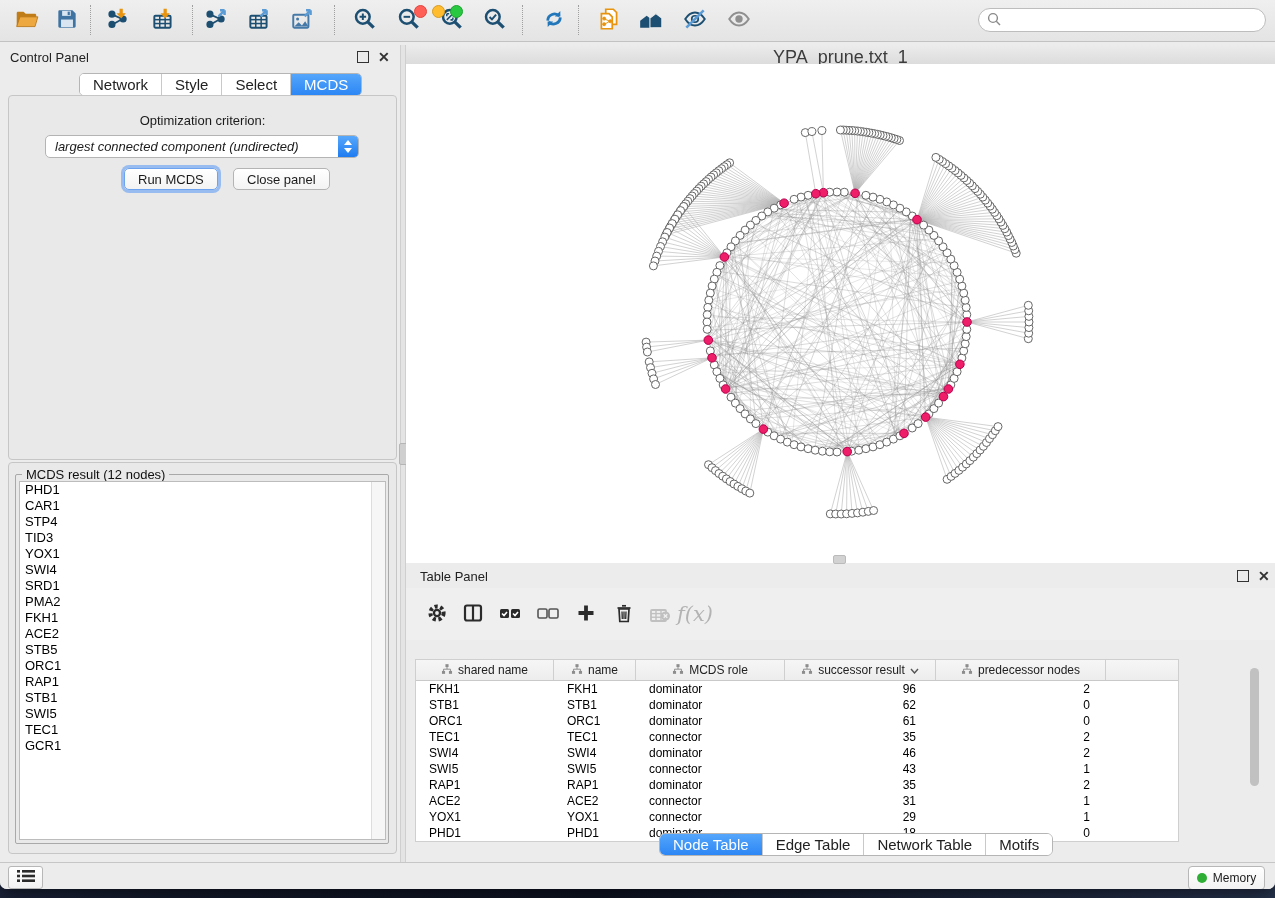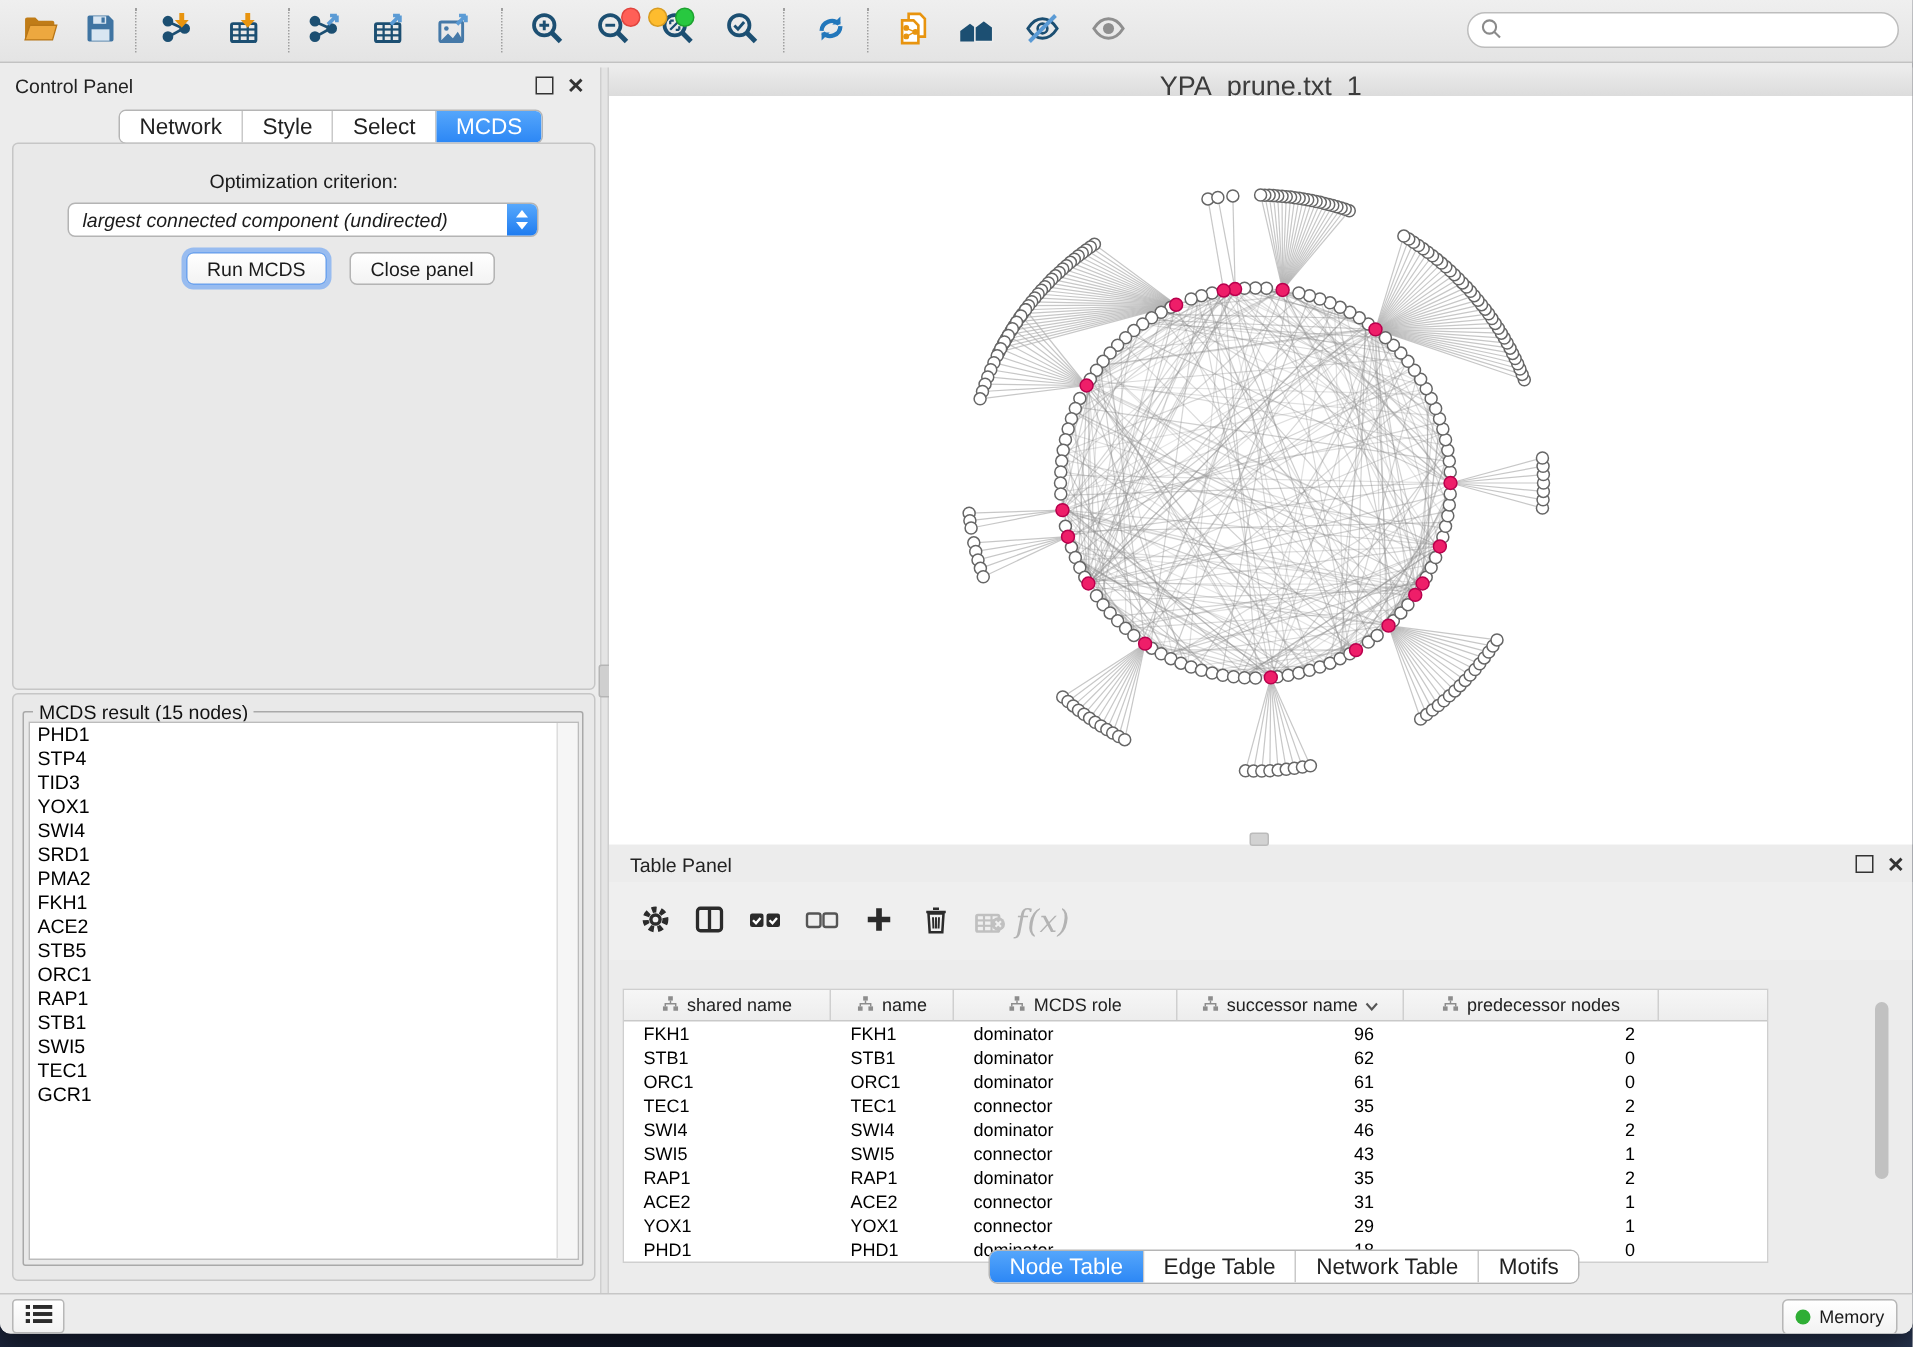--- a/index.html
+++ b/index.html
@@ -258,23 +258,24 @@
     <div class="mac-select" style="left:36px;top:39px;width:314px;font-style:italic;">
       <span class="val">largest connected component (undirected)</span>
       <span class="step"></span>
     </div>
     <div class="mac-btn focus-ring" style="left:87px;top:72px;">Run MCDS</div>
     <div class="mac-btn" style="left:196px;top:72px;">Close panel</div>
   </div>
 
   <div class="card" style="left:8px;top:462px;width:387px;height:390px;">
     <div class="fieldset" style="left:6px;top:11px;width:372px;height:368px;">
-      <span class="legend">MCDS result (15 nodes)</span>
+      <span class="legend">MCDS result (12 nodes)</span>
       <div class="mcds-list" style="left:3px;top:6px;width:365px;height:357px;" id="mcds-list">
           <div class="row">PHD1</div>
+          <div class="row">CAR1</div>
           <div class="row">STP4</div>
           <div class="row">TID3</div>
           <div class="row">YOX1</div>
           <div class="row">SWI4</div>
           <div class="row">SRD1</div>
           <div class="row">PMA2</div>
           <div class="row">FKH1</div>
           <div class="row">ACE2</div>
           <div class="row">STB5</div>
           <div class="row">ORC1</div>
@@ -1165,21 +1166,21 @@
     </div>
         <div class="hc" style="width:151px">
       <span><svg width="12" height="12" viewBox="0 0 12.4 12">
               <g fill="#8d8d8d">
                 <rect x="4.6" y="1" width="3.2" height="3"></rect>
                 <rect x="1" y="8" width="3.2" height="3"></rect>
                 <rect x="8.2" y="8" width="3.2" height="3"></rect>
               </g>
               <path d="M6.2 4v2M2.6 8V6.2h7.2V8" stroke="#8d8d8d" fill="none" stroke-width="1"></path>
             </svg></span>
-      <span>successor name</span>
+      <span>successor result</span>
       <span><svg width="9" height="6" viewBox="0 0 9 6">
               <path d="M1 1l3.5 4L8 1" fill="none" stroke="#555" stroke-width="1.4"></path>
             </svg></span>
     </div>
         <div class="hc" style="width:170px">
       <span><svg width="12" height="12" viewBox="0 0 12.4 12">
               <g fill="#8d8d8d">
                 <rect x="4.6" y="1" width="3.2" height="3"></rect>
                 <rect x="1" y="8" width="3.2" height="3"></rect>
                 <rect x="8.2" y="8" width="3.2" height="3"></rect>

